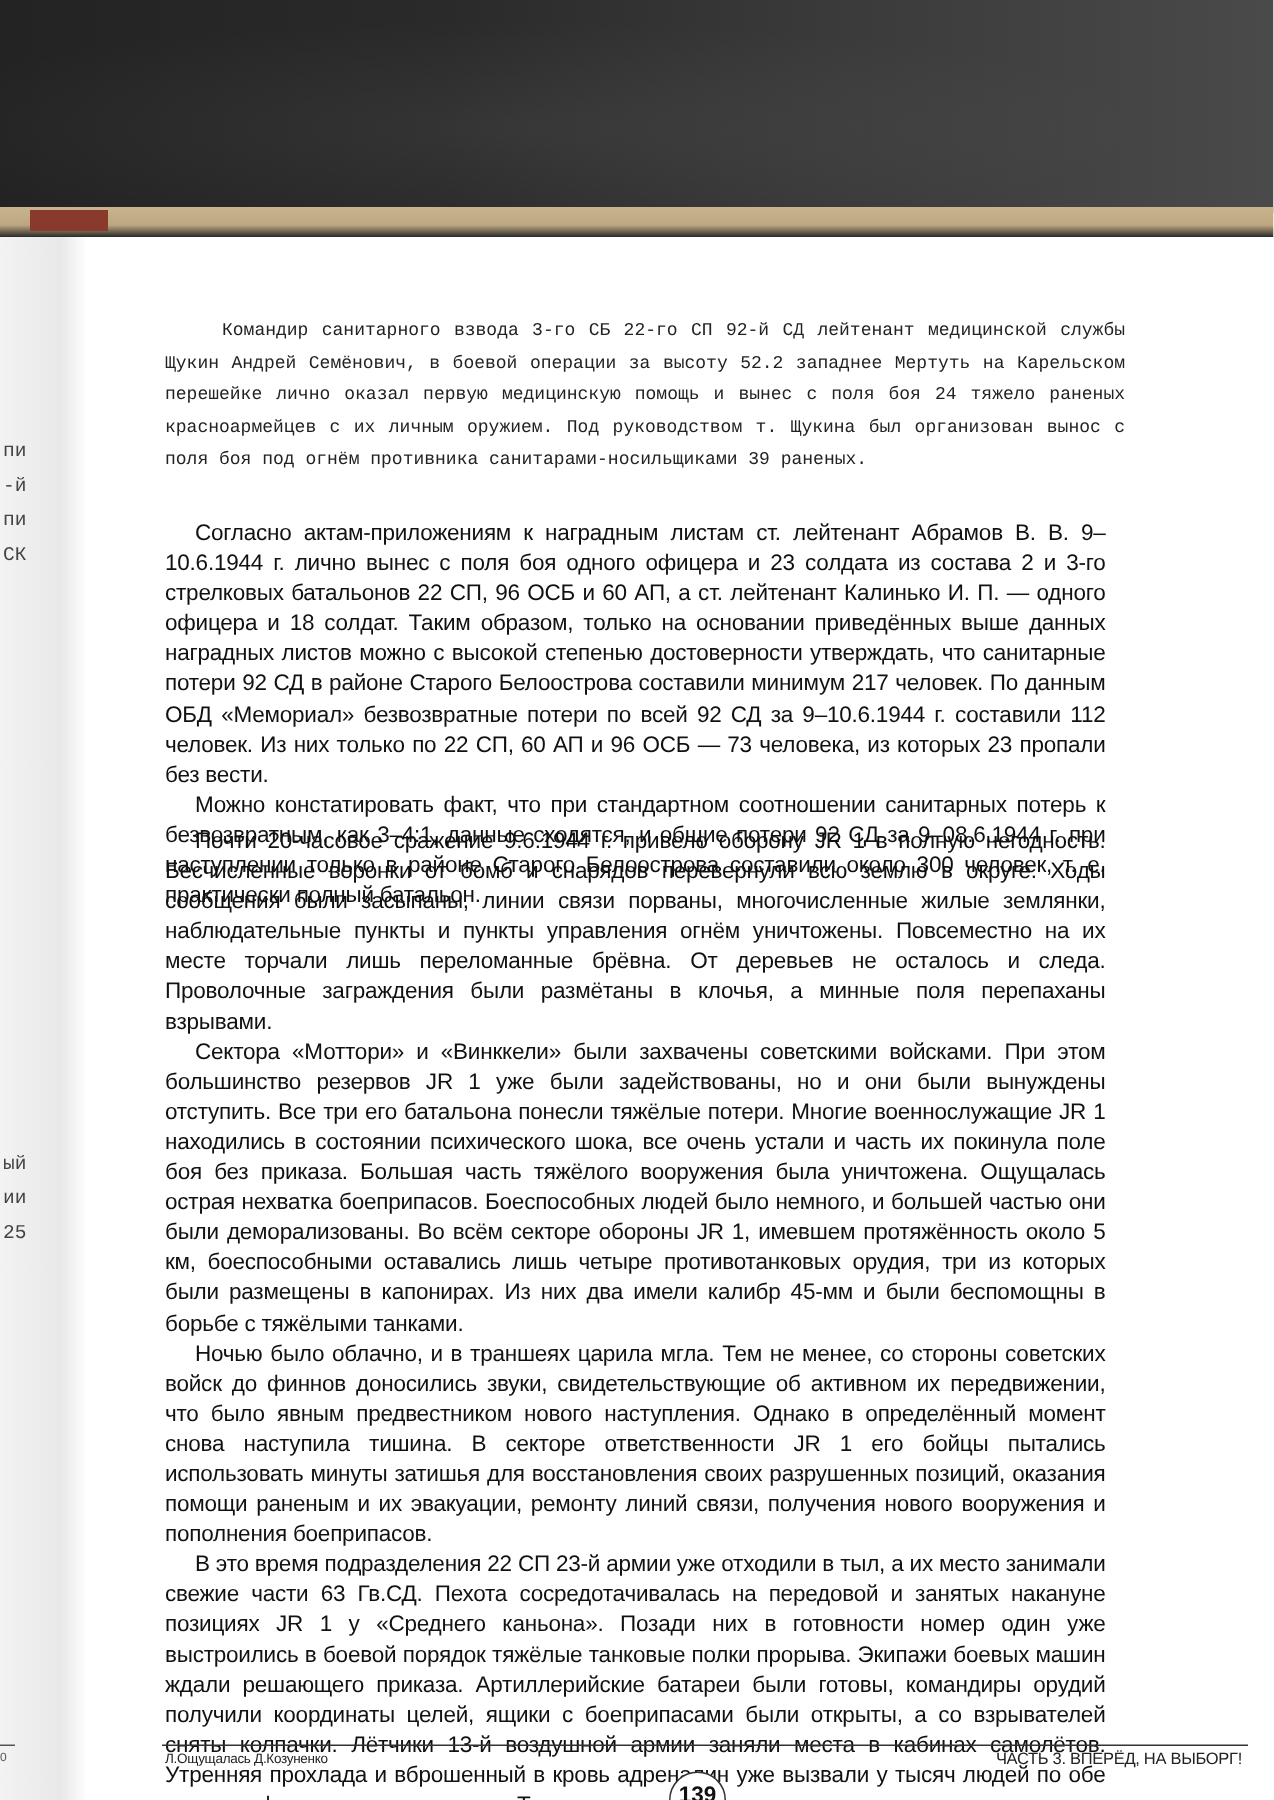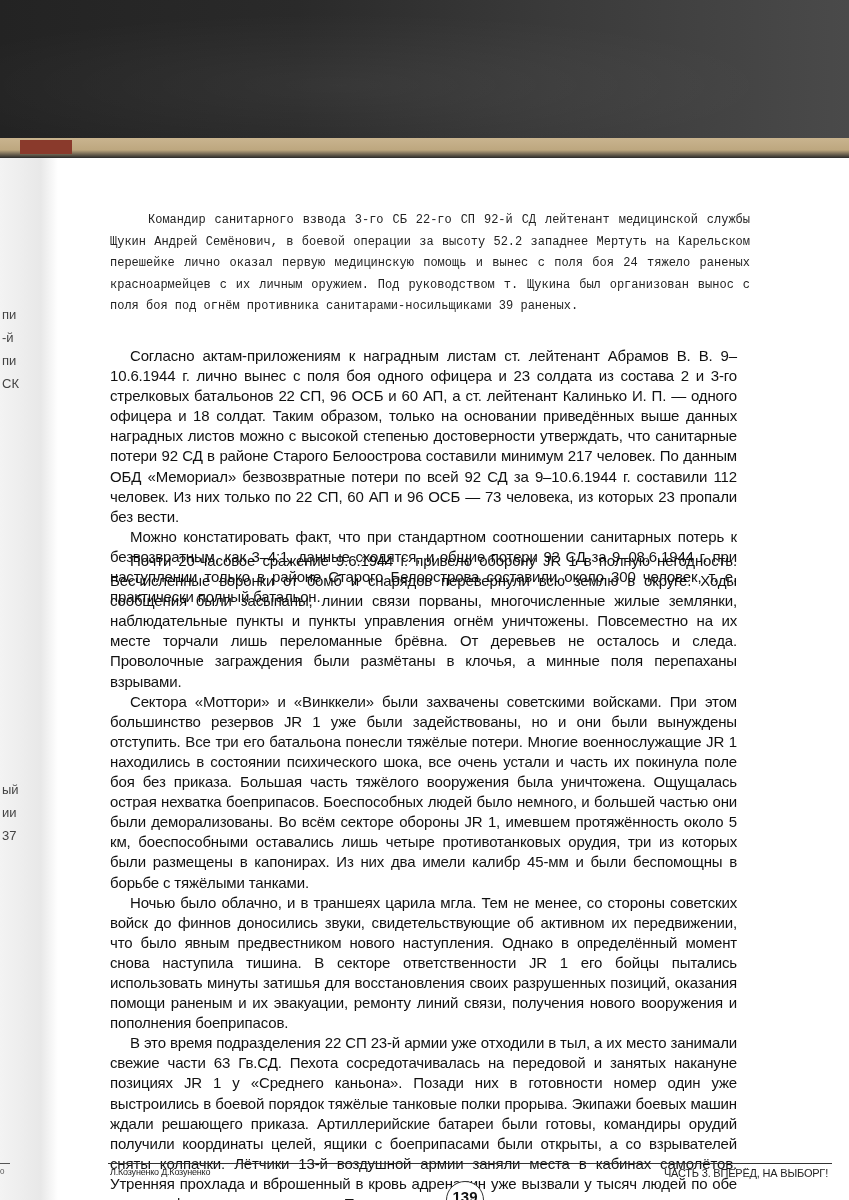--- a/index.html
+++ b/index.html
@@ -6,21 +6,21 @@
   body { width:849px; height:1200px; position:relative; overflow:hidden; background:#ffffff; font-family:"Liberation Sans", sans-serif; }
   .scan-top { position:absolute; left:0; top:0; width:849px; height:142px;
     background: linear-gradient(90deg, #232323 0%, #2a2a2a 35%, #3a3a3a 65%, #4a4a4a 100%); }
   .scan-top .scratch { position:absolute; inset:0; background: radial-gradient(ellipse at 40% 60%, rgba(255,255,255,0.05), transparent 60%); }
   .page-edge { position:absolute; left:0; top:138px; width:849px; height:20px;
     background: linear-gradient(180deg, #c9b48f 0%, #bda77f 60%, #2a2a2a 100%); }
   .page-edge .red { position:absolute; left:20px; top:2px; width:52px; height:14px; background:#8a3a2c; }
   .page-sheet { position:absolute; left:0; top:158px; width:849px; height:1042px; background:#ffffff; }
   .left-margin { position:absolute; left:0; top:158px; width:58px; height:1042px;
     background: linear-gradient(90deg, #f3f3f3 0%, #e8e8e8 70%, #ffffff 100%); }
-  .left-fragment { position:absolute; left:2px; font-family:Liberation Sans, sans-serif; font-size:13px; color:#444; line-height:23px;margin-top:14px; }
+  .left-fragment { position:absolute; left:2px; font-family:Liberation Mono, monospace; font-size:13px; color:#444; line-height:23px; }
   .quote-block { position:absolute; left:110px; top:210px; width:640px;
     font-family:"Liberation Mono", monospace; font-size:12px; color:#222; line-height:21.5px; text-align:justify; }
   .quote-block p { margin:0; text-indent:38px; }
   .body-text { position:absolute; left:110px; width:627px; font-family:"Liberation Sans", sans-serif;
     font-size:15px; color:#111; line-height:20.1px; text-align:justify; letter-spacing:-0.15px; }
   .body-text p { margin:0; text-indent:20px; }
   .block-1 { top:346px; }
   .block-2 { top:551px; }
   .footer-rule { position:absolute; left:108px; top:1163px; width:724px; height:1px; background:#333; }
   .footer-left { position:absolute; left:110px; top:1167px; font-size:9px; color:#222; font-family:"Liberation Sans", sans-serif; letter-spacing:-0.2px; }
@@ -44,21 +44,21 @@
 
 <div class="left-fragment" style="top:289px;">
   <div>пи</div>
   <div>-й</div>
   <div>пи</div>
   <div>СК</div>
 </div>
 <div class="left-fragment" style="top:764px;">
   <div>ый</div>
   <div>ии</div>
-  <div>37</div>
+  <div>25</div>
 </div>
 
 <div class="quote-block">
   <p>Командир санитарного взвода 3-го СБ 22-го СП 92-й СД лейтенант медицинской службы Щукин Андрей Семёнович, в боевой операции за высоту 52.2 западнее Мертуть на Карельском перешейке лично оказал первую медицинскую помощь и вынес с поля боя 24 тяжело раненых красноармейцев с их личным оружием. Под руководством т. Щукина был организован вынос с поля боя под огнём противника санитарами-носильщиками 39 раненых.</p>
 </div>
 
 <div class="body-text block-1">
   <p>Согласно актам-приложениям к наградным листам ст. лейтенант Абрамов В. В. 9–10.6.1944 г. лично вынес с поля боя одного офицера и 23 солдата из состава 2 и 3-го стрелковых батальонов 22 СП, 96  ОСБ и 60 АП, а ст. лейтенант Калинько И. П. — одного офицера и 18 солдат. Таким образом, только на основании приведённых выше данных наградных листов можно с высокой степенью достоверности утверждать, что санитарные потери 92 СД в районе Старого Белоострова составили минимум 217 человек. По данным ОБД «Мемориал» безвозвратные потери по всей 92 СД за 9–10.6.1944 г. составили 112 человек. Из них только по 22 СП, 60 АП и 96 ОСБ — 73 человека, из которых 23 пропали без вести.</p>
   <p>Можно констатировать факт, что при стандартном соотношении санитарных потерь к безвозвратным, как 3–4:1, данные сходятся, и общие потери 92 СД за 9–08.6.1944 г. при наступлении только в районе Старого Белоострова составили около 300 человек, т. е. практически полный батальон.</p>
 </div>
@@ -67,15 +67,15 @@
   <p>Почти 20-часовое сражение 9.6.1944 г. привело оборону JR 1 в полную негодность. Бесчисленные воронки от бомб и снарядов перевернули всю землю в округе. Ходы сообщения были засыпаны, линии связи порваны, многочисленные жилые землянки, наблюдательные пункты и пункты управления огнём уничтожены. Повсеместно на их месте торчали лишь переломанные брёвна. От деревьев не осталось и следа. Проволочные заграждения были размётаны в клочья, а минные поля перепаханы взрывами.</p>
   <p>Сектора «Моттори» и «Винккели» были захвачены советскими войсками. При этом большинство резервов JR 1 уже были задействованы, но и они были вынуждены отступить. Все три его батальона понесли тяжёлые потери. Многие военнослужащие JR 1 находились в состоянии психического шока, все очень устали и часть их покинула поле боя без приказа. Большая часть тяжёлого вооружения была уничтожена. Ощущалась острая нехватка боеприпасов. Боеспособных людей было немного, и большей частью они были деморализованы. Во всём секторе обороны JR 1, имевшем протяжённость около 5 км, боеспособными оставались лишь четыре противотанковых орудия, три из которых были размещены в капонирах. Из них два имели калибр 45-мм и были беспомощны в борьбе с тяжёлыми танками.</p>
   <p>Ночью было облачно, и в траншеях царила мгла. Тем не менее, со стороны советских войск до финнов доносились звуки, свидетельствующие об активном их передвижении, что было явным предвестником нового наступления. Однако в определённый момент снова наступила тишина. В секторе ответственности JR 1 его бойцы пытались использовать минуты затишья для восстановления своих разрушенных позиций, оказания помощи раненым и их эвакуации, ремонту линий связи, получения нового вооружения и пополнения боеприпасов.</p>
   <p>В это время подразделения 22 СП 23-й армии уже отходили в тыл, а их место занимали свежие части 63 Гв.СД. Пехота сосредотачивалась на передовой и занятых накануне позициях JR 1 у «Среднего каньона». Позади них в готовности номер один уже выстроились в боевой порядок тяжёлые танковые полки прорыва. Экипажи боевых машин ждали решающего приказа. Артиллерийские батареи были готовы, командиры орудий получили координаты целей, ящики с боеприпасами были открыты, а со взрывателей сняты колпачки. Лётчики 13-й воздушной армии заняли места в кабинах самолётов. Утренняя прохлада и вброшенный в кровь адреналин уже вызвали у тысяч людей по обе стороны фронта нервную дрожь. Те же ощущения испытывали и командиры всех рангов, прильнувшие к окулярам биноклей и стереотруб.</p>
 </div>
 
 <div class="margin-tick"></div>
 <div class="margin-mark">0</div>
 
 <div class="footer-rule"></div>
-<div class="footer-left">Л.Козуненко  Д.Козуненко</div>
+<div class="footer-left">Л.Ощущалась  Д.Козуненко</div>
 <div class="footer-right">ЧАСТЬ 3. ВПЕРЁД, НА ВЫБОРГ!</div>
 <div class="page-number">139</div>
 
 </body></html>

